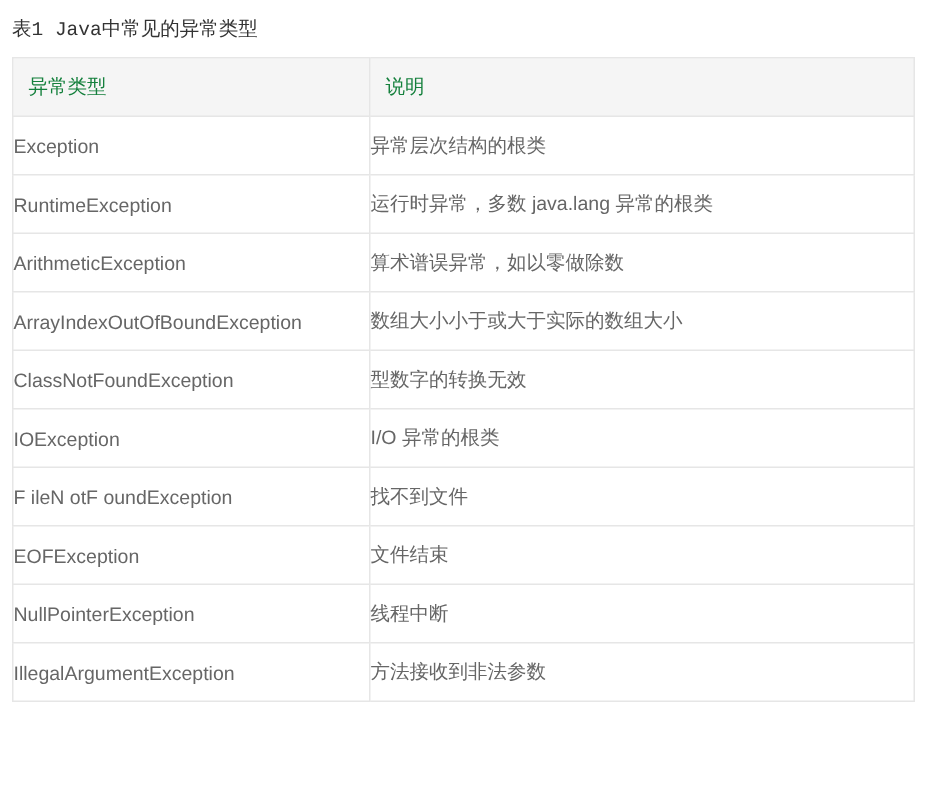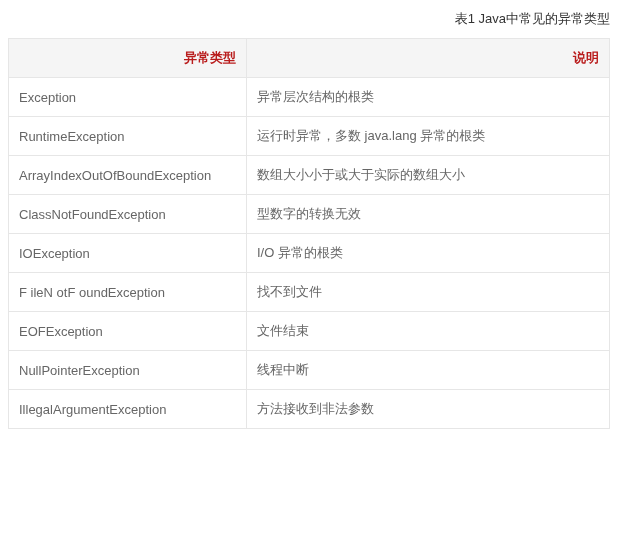--- a/index.html
+++ b/index.html
@@ -8,41 +8,42 @@
       box-sizing: border-box;
     }
     body {
       font-family: "Microsoft YaHei", "PingFang SC", Arial, sans-serif;
       background: #ffffff;
       width: 618px;
       padding: 10px 8px;
       position: relative;
     }
     .caption {
-      text-align: right;
+      text-align: left;
       font-size: 13px;
       color: #333;
       margin-bottom: 10px;
+      font-family: Liberation Mono, monospace;
     }
     table {
       width: 100%;
       border-collapse: collapse;
       font-size: 13px;
       color: #555;
     }
     th {
       background: #f5f5f5;
-      font-weight: bold;
-      color: #b91c1c;
+      font-weight: normal;
+      color: #15803d;
       padding: 10px 10px;
       border: 1px solid #e6e6e6;
-      text-align: right;
+      text-align: left;
     }
     td {
-      padding: 10px 10px;
+      padding: 10px 0;
       border: 1px solid #e6e6e6;
       text-align: left;
       color: #666;
     }
     td:first-child {
       width: 238px;
     }
   </style>
 </head>
 <body>
@@ -57,20 +58,24 @@
     </tr>
   </thead>
   <tbody id="tbody">
   <tr>
         <td>Exception</td>
         <td>异常层次结构的根类</td>
       </tr>
       <tr>
         <td>RuntimeException</td>
         <td>运行时异常，多数 java.lang 异常的根类</td>
+      </tr>
+      <tr>
+        <td>ArithmeticException</td>
+        <td>算术谱误异常，如以零做除数</td>
       </tr>
       <tr>
         <td>ArrayIndexOutOfBoundException</td>
         <td>数组大小小于或大于实际的数组大小</td>
       </tr>
       <tr>
         <td>ClassNotFoundException</td>
         <td>型数字的转换无效</td>
       </tr>
       <tr>

